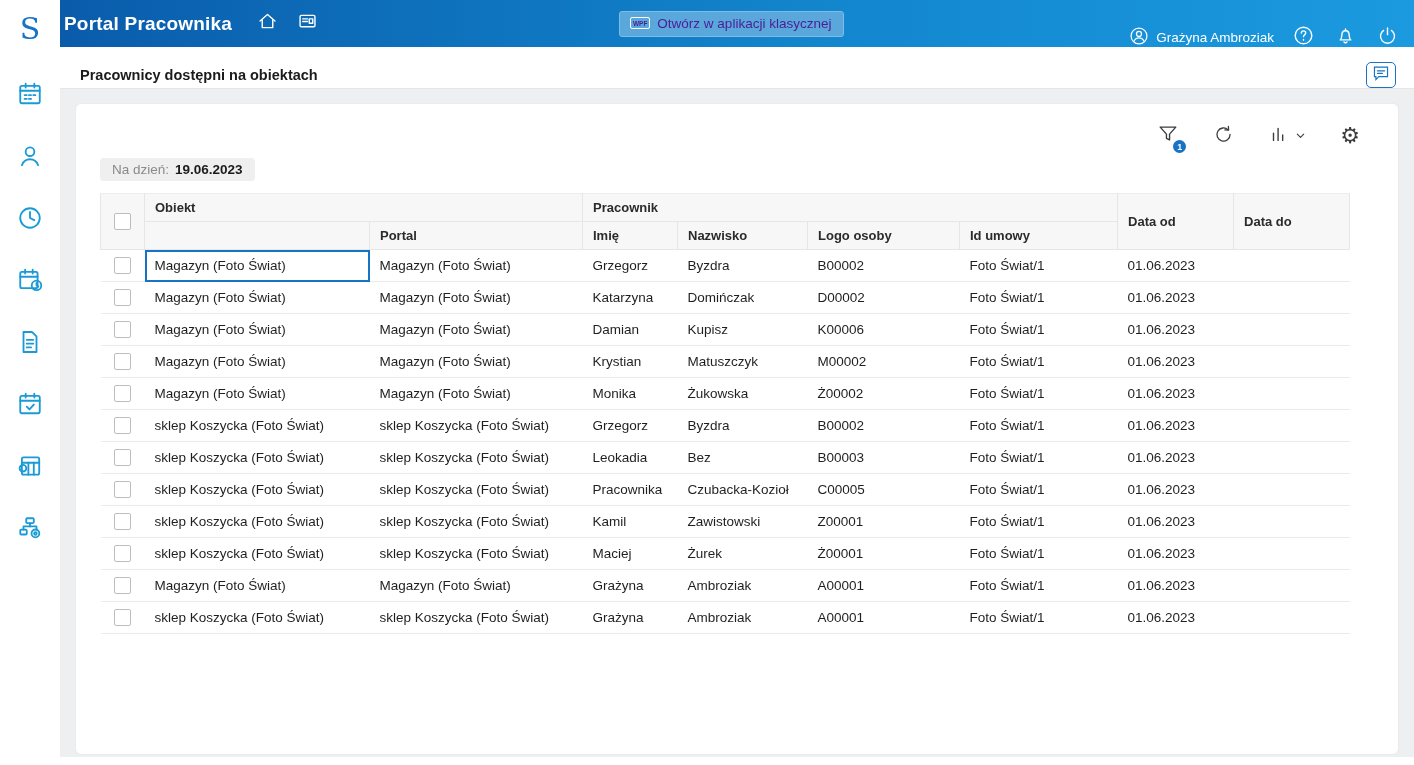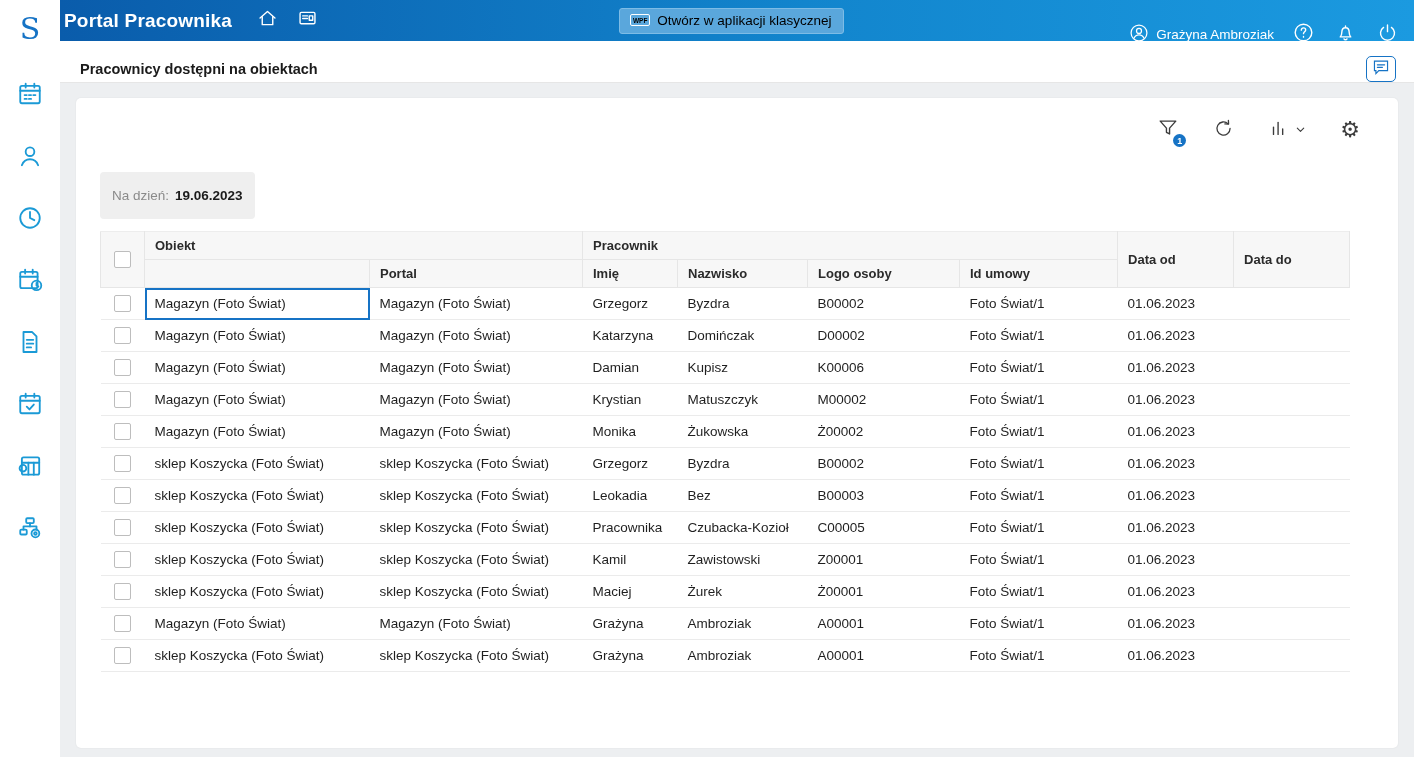--- a/index.html
+++ b/index.html
@@ -11,26 +11,26 @@
   .sidebar { width:60px; height:100%; background:#ffffff; display:flex; flex-direction:column; align-items:center; flex-shrink:0; z-index:5; }
   .logo { font-family:"DejaVu Serif", serif; font-size:30px; color:#1673c5; margin-top:2px; height:52px; display:flex; align-items:center; }
   .side-icons { display:flex; flex-direction:column; gap:34px; margin-top:28px; }
   .side-icon { width:28px; height:28px; display:flex; align-items:center; justify-content:center; cursor:pointer; }
   .side-icon svg { stroke:#1b9ad6; fill:none; stroke-width:1.7; stroke-linecap:round; stroke-linejoin:round; }
 
   
   .main-col { flex:1; display:flex; flex-direction:column; height:100%; }
 
   
-  .topbar { height:41px; background:linear-gradient(90deg,#0a5cab 0%, #1285cd 55%, #1b9ae0 100%); display:flex; align-items:center; color:#fff; padding:0 14px 0 4px; }
+  .topbar { height:47px; background:linear-gradient(90deg,#0a5cab 0%, #1285cd 55%, #1b9ae0 100%); display:flex; align-items:center; color:#fff; padding:0 14px 0 4px; }
   .topbar-title { font-size:19px; font-weight:bold; letter-spacing:.2px; margin-right:22px; }
   .topbar-icon { width:26px; height:26px; display:flex; align-items:center; justify-content:center; margin-right:14px; cursor:pointer; }
   .topbar-icon svg { stroke:#fff; fill:none; stroke-width:1.6; stroke-linecap:round; stroke-linejoin:round; }
   .topbar-center { flex:1; display:flex; justify-content:center; }
-  .open-classic { background:#5aa7dc; border:1px solid #7dbce6; border-radius:3px; color:#000000; font-size:13.5px; padding:4px 12px 5px 10px; display:flex; align-items:center; gap:7px; cursor:pointer; }
+  .open-classic { background:#5aa7dc; border:1px solid #7dbce6; border-radius:3px; color:#4c1d95; font-size:13.5px; padding:4px 12px 5px 10px; display:flex; align-items:center; gap:7px; cursor:pointer; }
   .wpf-badge { border:1px solid #fff; border-radius:2px; font-size:6.5px; font-weight:bold; padding:3px 2px 1px 2px; line-height:1; display:inline-block; }
   .topbar-right { display:flex; align-items:center; gap:16px;margin-top:28px; }
   .user-chip { display:flex; align-items:center; gap:7px; font-size:13.5px; cursor:pointer; }
   .round-icon svg { stroke:#fff; fill:none; stroke-width:1.5; }
 
   
   .subheader { height:42px; background:#fff; border-bottom:1px solid #e6e6e6; display:flex; align-items:center; justify-content:space-between; padding:14px 18px 0 20px; }
   .page-title { font-size:14.5px; font-weight:bold; color:#1b1b1b; }
   .chat-btn { width:30px; height:26px; border:1.6px solid #1673c5; border-radius:5px; display:flex; align-items:center; justify-content:center; cursor:pointer; background:#fff; }
   .chat-btn svg { stroke:#1673c5; fill:none; stroke-width:1.6; stroke-linecap:round; }
@@ -39,21 +39,21 @@
   .content { flex:1; background:#edeff1; padding:15px 16px 0 16px; }
   .card { background:#fff; border-radius:5px; height:650px; padding:14px 24px 0 24px; box-shadow:0 0 2px rgba(0,0,0,.07); }
 
   .card-toolbar { display:flex; justify-content:flex-end; align-items:center; gap:34px; height:36px; padding-right:14px; }
   .tool { position:relative; cursor:pointer; display:flex; align-items:center; }
   .tool svg { stroke:#3c3c3c; fill:none; stroke-width:1.5; stroke-linecap:round; stroke-linejoin:round; }
   .filter-badge { position:absolute; right:-7px; bottom:-4px; background:#1673c5; color:#fff; width:13px; height:13px; border-radius:50%; font-size:9px; font-weight:bold; display:flex; align-items:center; justify-content:center; }
   .gear-glyph { font-size:22px; color:#3c3c3c; line-height:1; }
   .chev { margin-left:5px; }
 
-  .date-chip { display:inline-flex; align-items:center; gap:6px; background:#efefef; border-radius:4px; padding:16px 12px; margin:24px 0 12px 0; font-size:13.5px; cursor:pointer; }
+  .date-chip { display:inline-flex; align-items:center; gap:6px; background:#efefef; border-radius:4px; padding:4px 12px; margin:4px 0 12px 0; font-size:13.5px; cursor:pointer; }
   .date-chip .lbl { color:#8a8a8a; }
   .date-chip .val { color:#1b1b1b; font-weight:bold; }
 
   
   table { border-collapse:collapse; width:100%; table-layout:fixed; }
   col.c-check { width:44px; } col.c-obiekt { width:225px; } col.c-nazwa { width:213px; }
   col.c-imie { width:95px; } col.c-nazwisko { width:130px; } col.c-logo { width:152px; }
   col.c-umowa { width:158px; } col.c-od { width:116px; } col.c-do { width:116px; } col.c-fill { width:auto; }
 
   thead th { background:#f7f7f7; font-size:13px; font-weight:bold; color:#2b2b2b; text-align:left; padding:6px 10px; border:1px solid #e6e6e6; border-top:1px solid #ededed; height:27px; }

